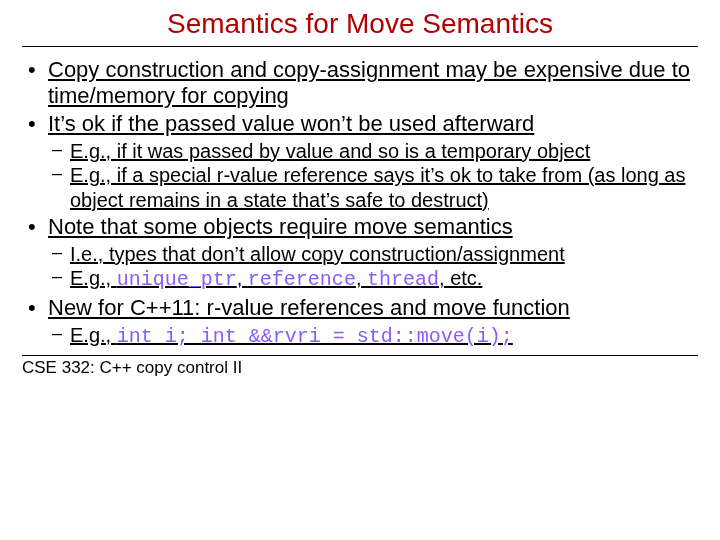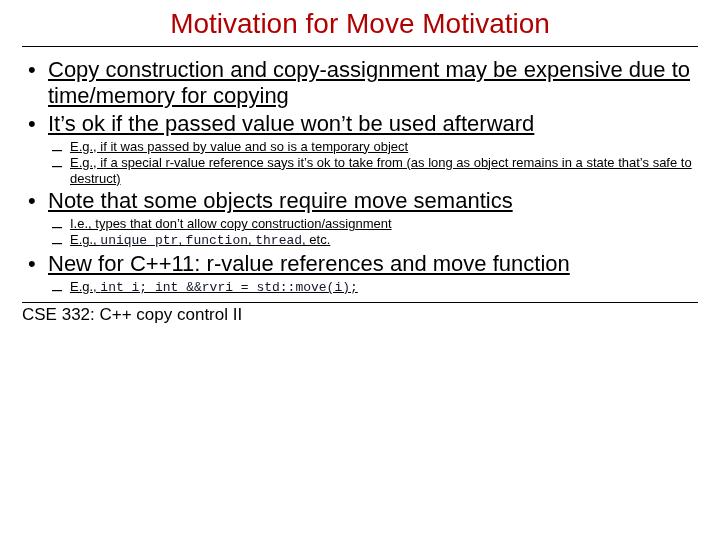--- a/index.html
+++ b/index.html
@@ -42,64 +42,64 @@
   }
   ul.sub {
     list-style: none;
     padding-left: 0;
     margin-top: 2px;
     margin-bottom: 2px;
   }
   ul.sub > li {
     position: relative;
     padding-left: 22px;
-    font-size: 13px;
+    font-size: 20px;
     line-height: 1.22;
   }
   ul.sub > li::before {
     content: "–";
     position: absolute;
     left: 4px;
     top: 0;
     font-size: 18px;
   }
   .code {
     font-family: "Courier New", Courier, monospace;
-    color: #0f172a;
+    color: #8b5cf6;
   }
   .footer-rule {
     border-top: 1px solid #000;
     margin-top: 6px;
   }
   .footer {
     font-size: 17px;
     padding-top: 2px;
     color: #000;
   }
 </style>
 </head>
 <body>
 
-<div class="title">Motivation for Move Motivation</div>
+<div class="title">Semantics for Move Semantics</div>
 
 <ul class="main">
   <li><span>Copy construction and copy-assignment may be expensive due to time/memory for copying</span></li>
   <li>
     <span>It’s ok if the passed value won’t be used afterward</span>
     <ul class="sub">
       <li><span>E.g., if it was passed by value and so is a temporary object</span></li>
       <li><span>E.g., if a special r-value reference says it’s ok to take from (as long as object remains in a state that’s safe to destruct)</span></li>
     </ul>
   </li>
   <li>
     <span>Note that some objects require move semantics</span>
     <ul class="sub">
       <li><span>I.e., types that don’t allow copy construction/assignment</span></li>
       <li>
-        <span>E.g., </span><span class="code">unique_ptr</span><span>, </span><span class="code">function</span><span>, </span><span class="code">thread</span><span>, etc.</span>
+        <span>E.g., </span><span class="code">unique_ptr</span><span>, </span><span class="code">reference</span><span>, </span><span class="code">thread</span><span>, etc.</span>
       </li>
     </ul>
   </li>
   <li>
     <span>New for C++11: r-value references and move function</span>
     <ul class="sub">
       <li>
         <span>E.g., </span><span class="code">int i; int &amp;&amp;rvri = std::move(i);</span>
       </li>
     </ul>

